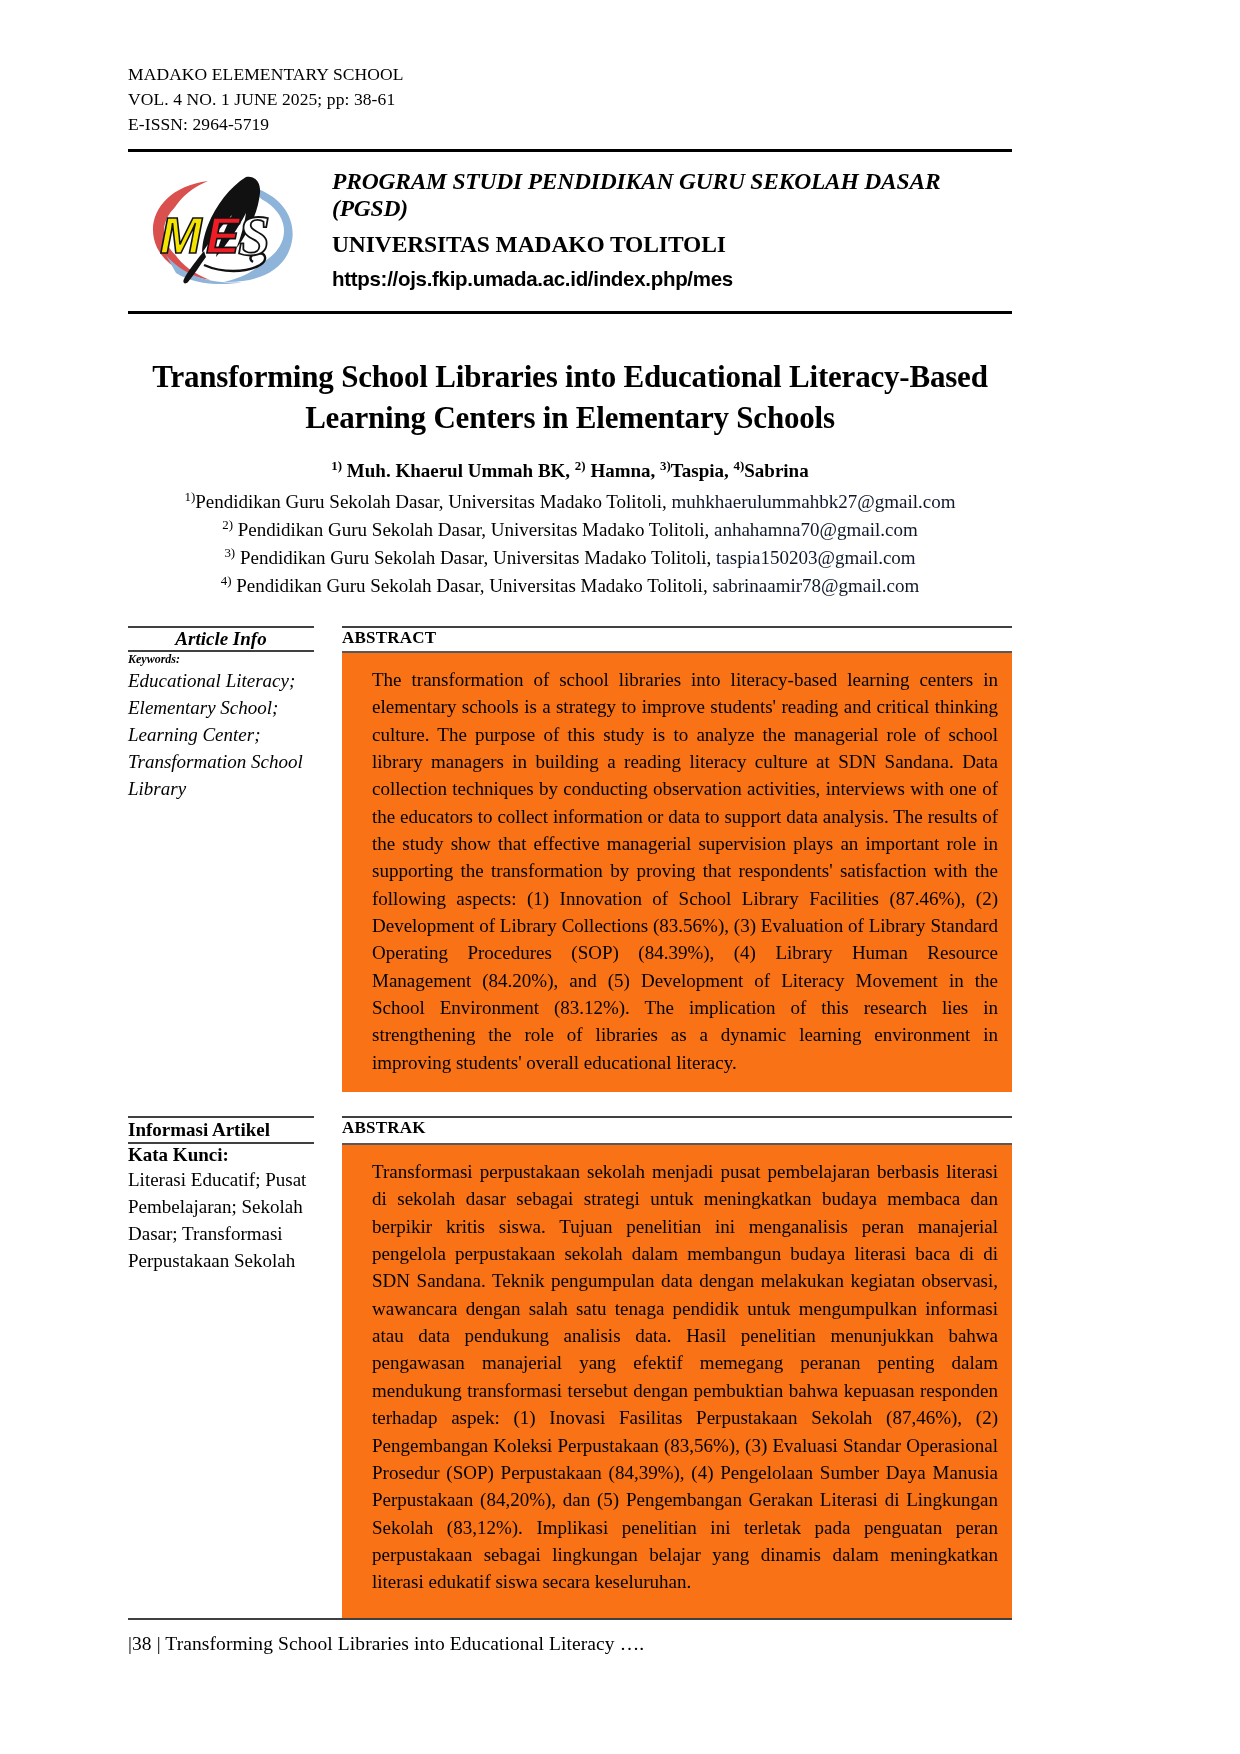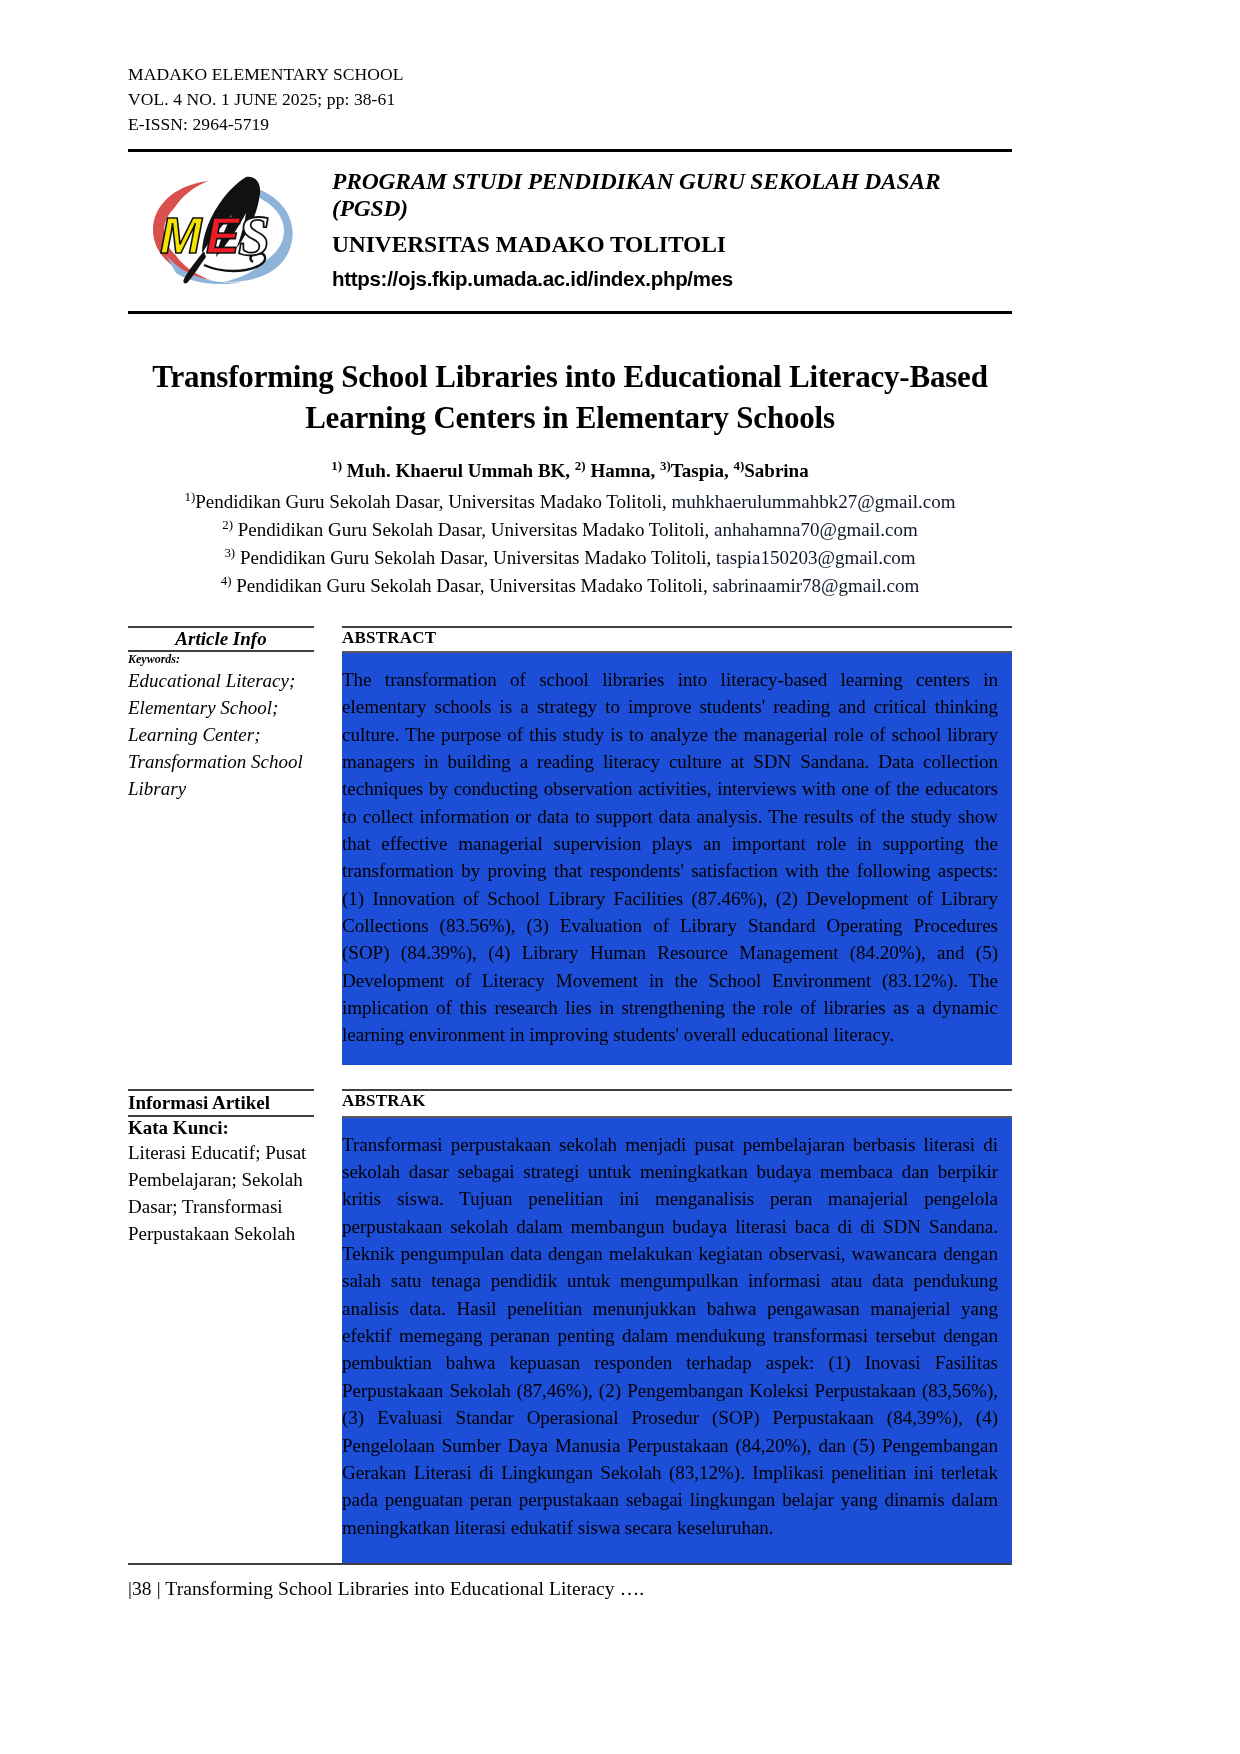--- a/index.html
+++ b/index.html
@@ -149,23 +149,23 @@
     font-size: 19px;
     line-height: 1.43;
   }
   .kw-list-up {
     font-size: 19px;
     line-height: 1.43;
   }
 
   .abs-body-cell { padding: 0; }
   .abs-box {
-    background: #1d4ed8;
+    background: #f97316;
     border-top: 2px solid #585858;
-    padding: 13px 14px 16px 0;
+    padding: 13px 14px 16px 30px;
     font-size: 19px;
     line-height: 1.44;
     text-align: justify;
     hyphens: none;
   }
   .abs-box.id-box { padding-bottom: 22px; }
 
   .spacer-row td { height: 24px; }
 
   .bottom-rule {

